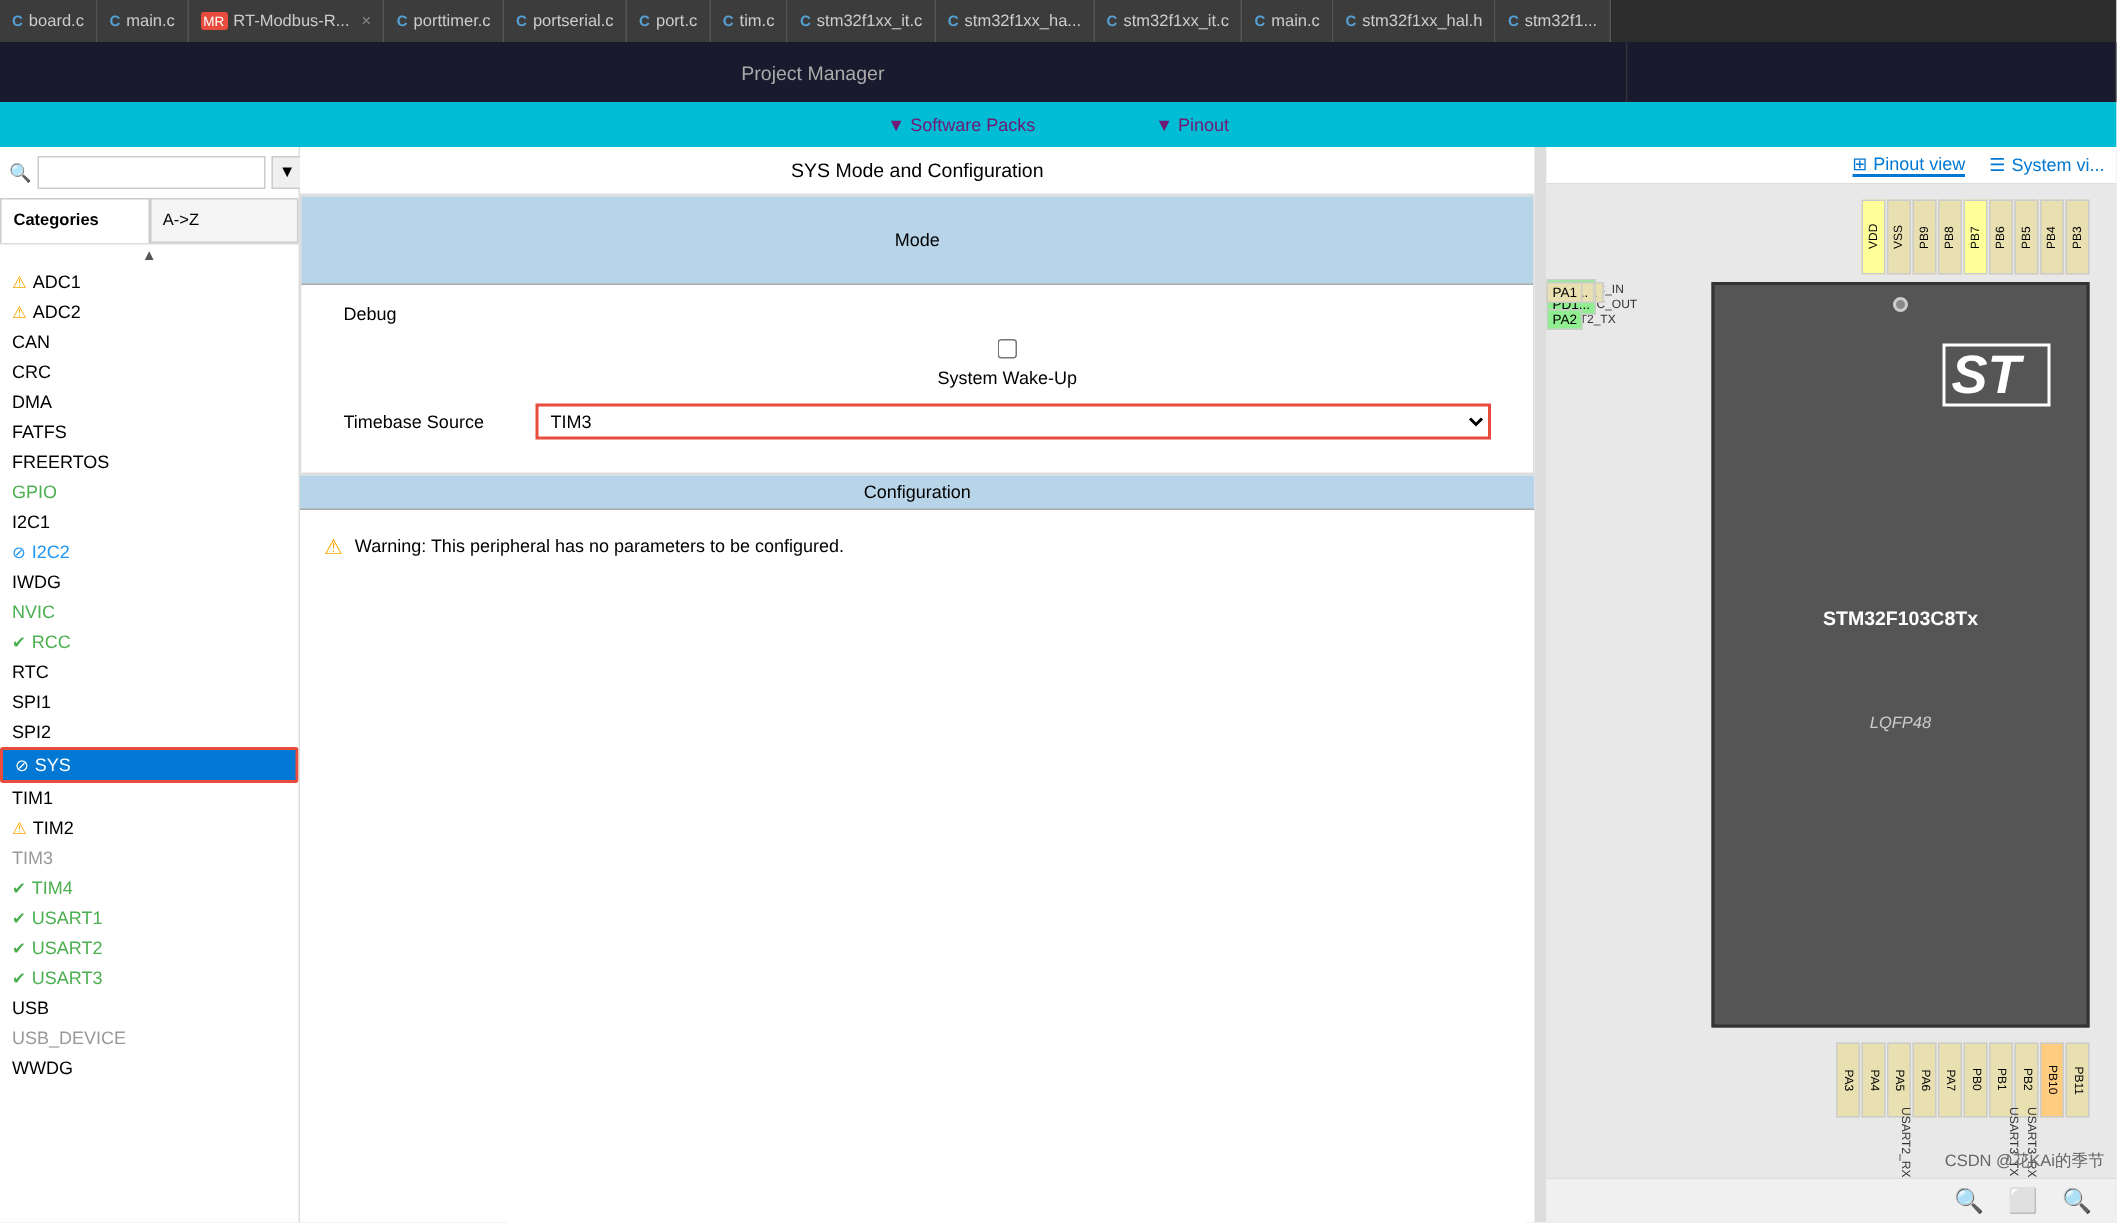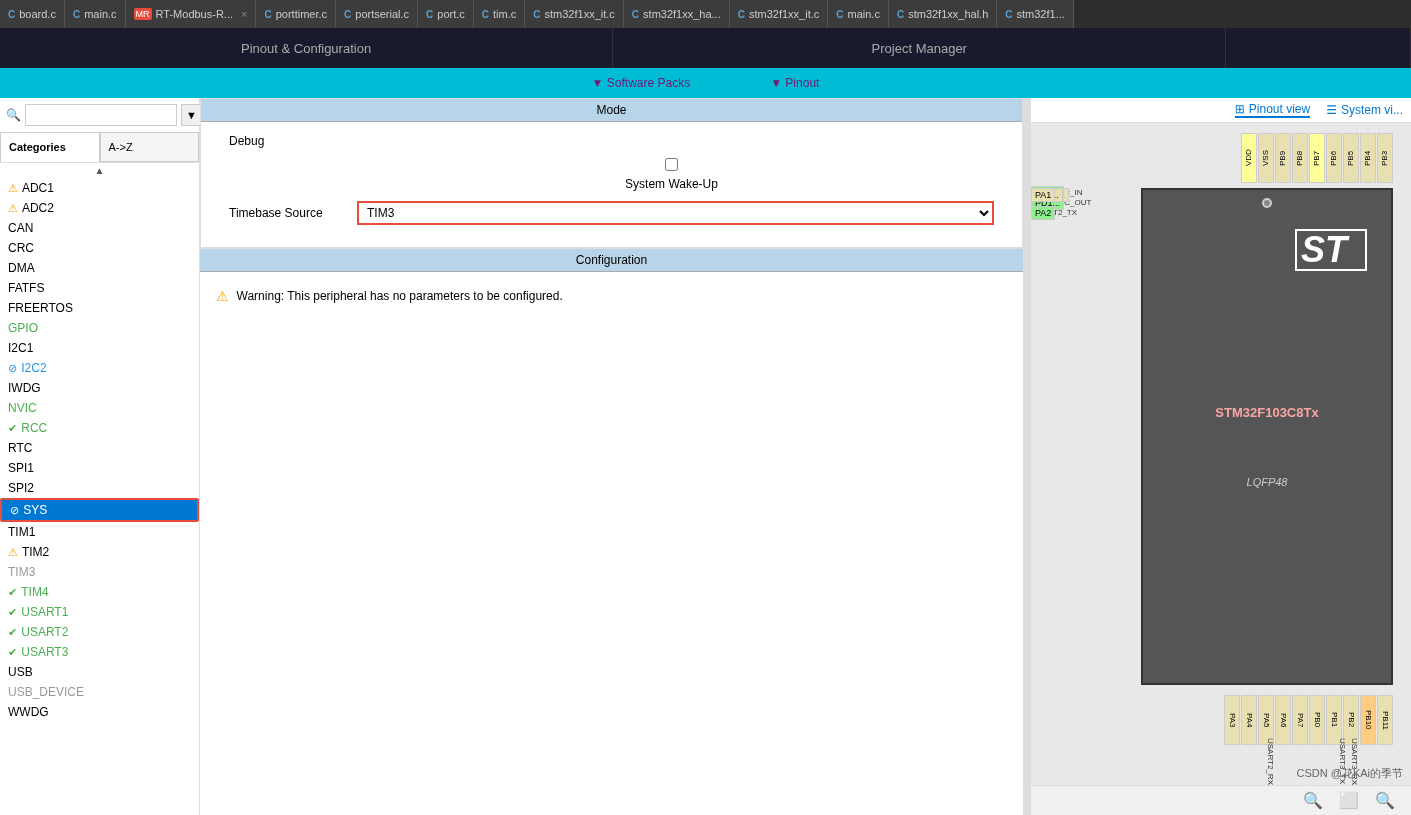--- a/index.html
+++ b/index.html
@@ -159,21 +159,21 @@
       background: white;
       text-align: center;
       padding: 8px;
       font-size: 13px;
       font-weight: normal;
       border-bottom: 1px solid #ddd;
     }
     .section-header {
       background: #b8d4e8;
       text-align: center;
-      padding: 4px;
+      padding: 22px;
       font-size: 12px;
       border-bottom: 1px solid #aaa;
     }
     .mode-section {
       background: white;
       padding: 12px 28px;
       border-bottom: 1px solid #ddd;
     }
     .form-row {
       display: flex;
@@ -401,23 +401,20 @@
     <span>stm32f1xx_hal.h</span>
   </div>
   <div class="tab-item">
     <span class="tab-icon-c">C</span>
     <span>stm32f1...</span>
   </div>
 </div>
 
 <div class="main-nav">
   <div class="main-nav-item">
-    <span>Pinout &amp; Configuration</span>
-  </div>
-  <div class="main-nav-item">
     <span>Project Manager</span>
   </div>
   <div class="main-nav-item" style="flex:0.3; background:#1a1a2e;"></div>
 </div>
 
 <div class="secondary-nav">
   <div class="secondary-nav-item">
     <span>▼ Software Packs</span>
   </div>
   <div class="secondary-nav-item">
@@ -561,20 +558,23 @@
         <span>USB_DEVICE</span>
       </div>
 
       <div class="sidebar-item">
         <span>WWDG</span>
       </div>
     </div>
   </div>
 
   <div class="main-panel">
+    <div class="panel-title">
+      <span>SYS Mode and Configuration</span>
+    </div>
     <div class="mode-section-wrapper">
       <div class="section-header">
         <span>Mode</span>
       </div>
       <div class="mode-section">
         <div class="form-row">
           <label class="form-label">Debug</label>
         </div>
         <div class="checkbox-row">
           <input type="checkbox" style="">
@@ -633,21 +633,21 @@
       </div>
 
       <div style="position:absolute; top:65px; left:110px; right:18px; bottom:100px; background:#555; border:2px solid #333;">
 
         <div style="position:absolute; top:30px; right:20px; font-size:50px; font-weight:900; color:white; font-style:italic; line-height:1;">
           <svg width="80" height="60" viewBox="0 0 80 60">
             <path d="M5,10 L75,10 L75,50 L5,50 Z" fill="none" stroke="white" stroke-width="2"></path>
             <text x="10" y="42" font-size="36" font-weight="bold" fill="white" font-style="italic">ST</text>
           </svg>
         </div>
-        <div class="chip-label" style="position:absolute; top:45%; left:50%; transform:translate(-50%,-50%); color:#fca5a5; font-size:13px; font-weight:bold; white-space:nowrap;">STM32F103C8Tx</div>
+        <div class="chip-label" style="position:absolute; top:45%; left:50%; transform:translate(-50%,-50%); color:#ffffff; font-size:13px; font-weight:bold; white-space:nowrap;">STM32F103C8Tx</div>
         <div class="chip-sublabel" style="position:absolute; top:58%; left:50%; transform:translateX(-50%); color:#ccc; font-size:11px; font-style:italic;">LQFP48</div>
 
         <div style="position:absolute; top:8px; left:50%; width:10px; height:10px; border-radius:50%; border:2px solid #ccc; background:#888; transform:translateX(-50%);"></div>
       </div>
 
       <div style="position:absolute; top:65px; left:0; display:flex; flex-direction:column; gap:1px;">
         <div class="pin-label yellow-pin">VBAT</div>
         <div class="pin-label">PC13...</div>
         <div class="pin-label">PC14...</div>
         <div class="pin-label">PC15...</div>

